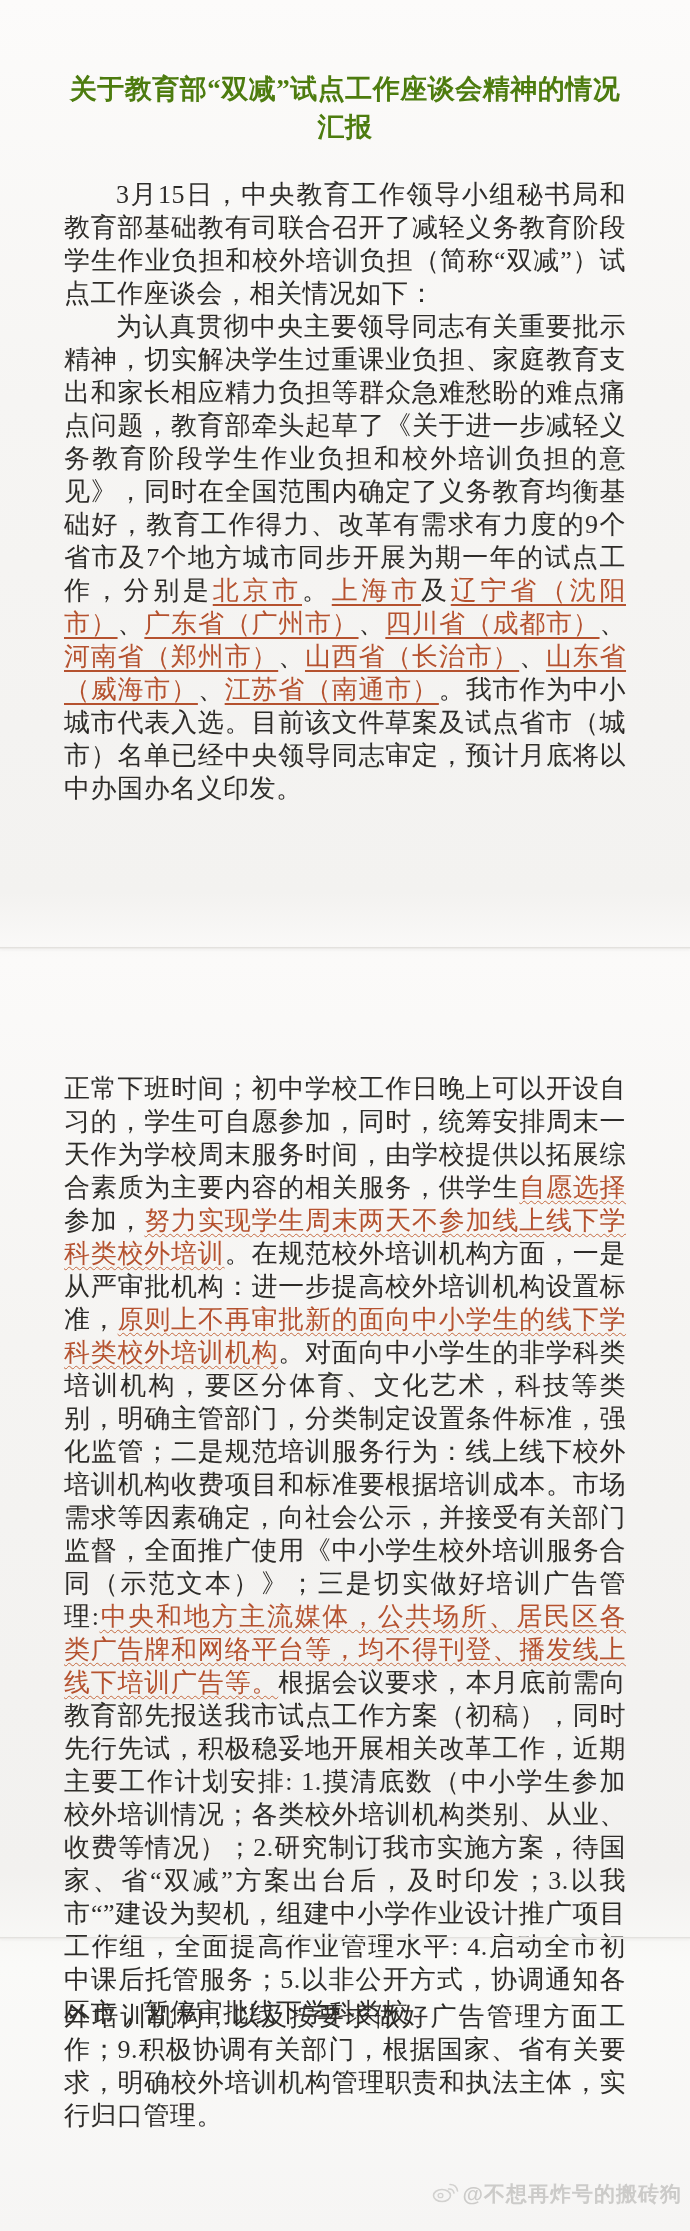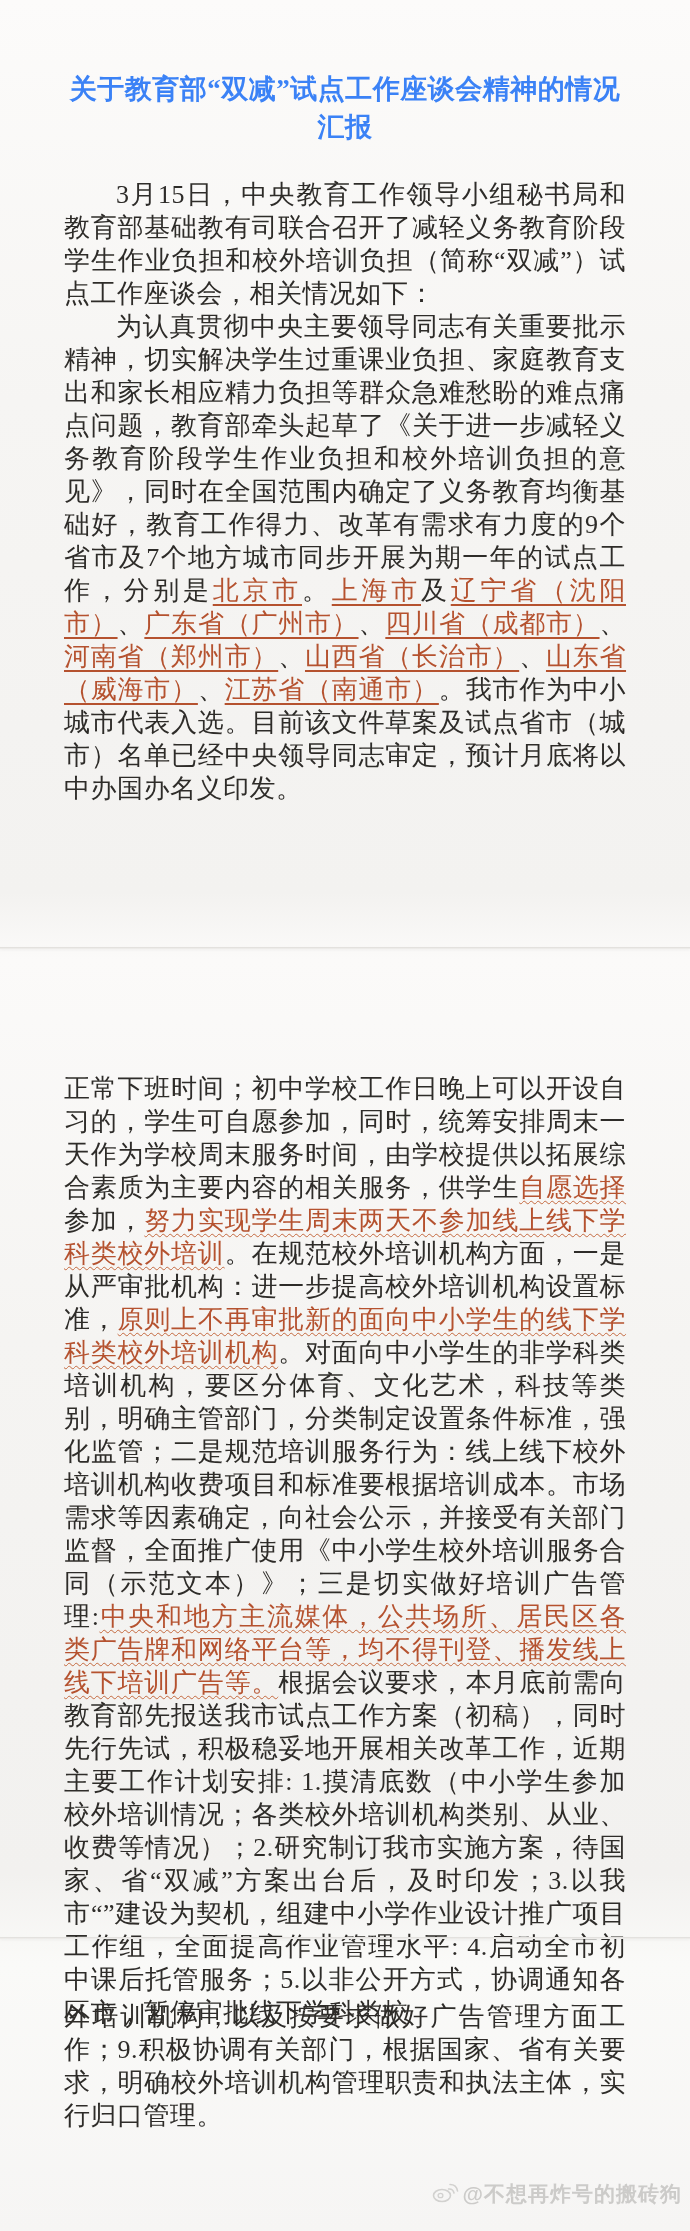--- a/index.html
+++ b/index.html
@@ -16,21 +16,21 @@
     color:var(--ink);
   }
   .page-block{
     position:absolute;left:64px;width:562px;
   }
   #block1{top:70px;}
   #block2{top:1072px;}
   #block3{top:2000px;}
   .doc-title{
     font-size:27px;font-weight:bold;text-align:center;letter-spacing:.5px;
-    margin:0 0 32px 0;line-height:38px;color:#3b82f6;
+    margin:0 0 32px 0;line-height:38px;color:#4d7c0f;
   }
   .para{
     margin:0;font-size:26px;line-height:33px;text-align:justify;
     letter-spacing:.5px;
   }
   .para.indent{text-indent:52px;}
   .run-red-u{
     color:var(--red);
     text-decoration:underline;
     text-decoration-color:var(--red);

